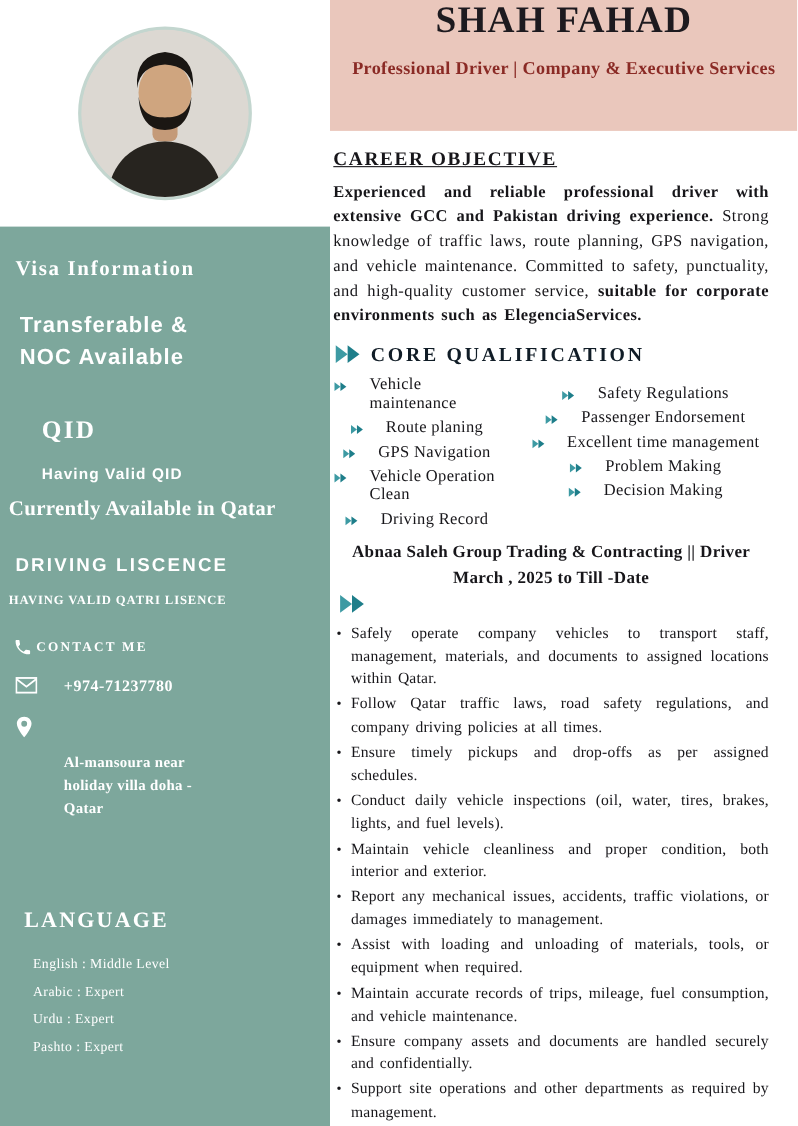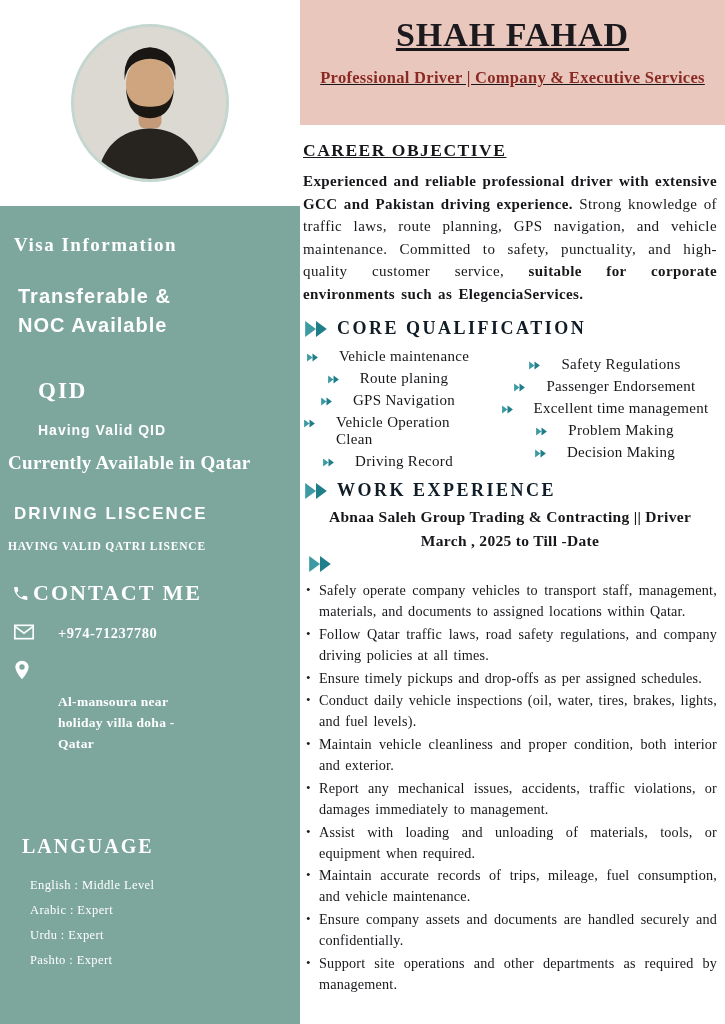--- a/index.html
+++ b/index.html
@@ -18,40 +18,40 @@
   .photo-ring svg { width: 100%; height: 100%; display: block; }
 
   .side-body { padding: 0 10px 0 0; }
   .visa-heading { margin: 28px 0 0 14px; font-size: 19px; font-weight: bold; letter-spacing: 1.5px; }
   .visa-detail { margin: 26px 0 0 18px; font-family: "Liberation Sans", sans-serif; font-weight: bold; font-size: 20px; letter-spacing: 1px; line-height: 1.45; width: 200px; }
   .qid-heading { margin: 38px 0 0 38px; font-size: 23px; font-weight: bold; letter-spacing: 2px; }
   .qid-detail { margin: 18px 0 0 38px; font-family: "Liberation Sans", sans-serif; font-weight: bold; font-size: 14px; letter-spacing: 1px; }
   .qid-note { margin: 14px 0 0 8px; font-size: 19px; font-weight: bold; letter-spacing: 0.3px; }
   .license-heading { margin: 30px 0 0 14px; font-family: "Liberation Sans", sans-serif; font-weight: bold; font-size: 17px; letter-spacing: 2px; }
   .license-detail { margin: 16px 0 0 8px; font-size: 11.5px; font-weight: bold; letter-spacing: 0.8px; font-family: Liberation Serif, serif; }
-  .contact-heading { margin: 28px 0 0 12px; font-size: 22px; font-weight: bold; letter-spacing: 2px; display: flex; align-items: center; gap: 4px; text-align: center; }
+  .contact-heading { margin: 28px 0 0 12px; font-size: 12px; font-weight: bold; letter-spacing: 2px; display: flex; align-items: center; gap: 4px; text-align: center; }
   .contact-heading svg { width: 17px; height: 17px; }
   .contact-row { display: flex; margin: 16px 0 0 14px; gap: 22px; align-items: flex-start; }
   .contact-row .cicon { width: 22px; flex-shrink: 0; margin-top: 2px; }
   .contact-row svg { width: 20px; height: 16px; display: block; }
   .contact-row .cicon-pin svg { width: 16px; height: 20px; }
   .contact-phone { font-weight: bold; font-size: 14.5px; letter-spacing: 0.5px; margin-top: 3px; }
   .contact-email { font-size: 13.5px; line-height: 1.5; word-break: break-all; width: 150px; }
   .contact-address { margin: 12px 0 0 58px; font-weight: bold; font-size: 13.5px; line-height: 1.55; width: 150px; letter-spacing: 0.3px; }
   .language-heading { margin: 80px 0 0 22px; font-size: 20px; font-weight: bold; letter-spacing: 2px; }
   .language-list { list-style: none; margin: 20px 0 0 30px; }
   .language-list li { font-size: 12.5px; margin-bottom: 10px; letter-spacing: 0.4px; }
 
   
   .main { flex: 1; display: flex; flex-direction: column; background: #fff; }
-  .band { height: 125px; background: var(--band, #eac7bc); text-align: center; padding-top: 16px; text-decoration: underline; }
+  .band { height: 125px; background: var(--band, #eac7bc); text-align: center; padding-top: 0; }
   .name { font-size: 34px; font-weight: bold; letter-spacing: 1px; color: #1d1a1f; }
   .subtitle { margin-top: 14px; font-size: 16.5px; font-weight: bold; color: var(--maroon, #8a2a25); letter-spacing: 0.3px; }
 
-  .content { padding: 0 8px 0 3px; }
+  .content { padding: 0 26px 0 3px; }
   .obj-heading { margin-top: 15px; font-size: 17.5px; font-weight: bold; letter-spacing: 1.5px; text-decoration: underline; }
   .obj-text { margin-top: 9px; font-size: 15px; line-height: 1.5; text-align: justify; letter-spacing: 0.4px; word-spacing: 2px; }
 
   .sec-heading { display: flex; align-items: center; gap: 8px; margin-top: 13px; font-size: 18px; font-weight: bold; letter-spacing: 2.5px; color: #101c26; }
   .arrow-lg { width: 26px; height: 18px; flex-shrink: 0; }
   .arrow-sm { width: 13px; height: 9px; flex-shrink: 0; margin-top: 5px; }
 
   .core-grid { display: flex; margin-top: 9px; }
   .core-col { flex: 1; }
   .core-col.right { margin-top: 8px; flex: 0 0 225px; }
@@ -218,26 +218,20 @@
             </div>
           <div class="core-item">
               <svg class="arrow-sm" viewBox="0 0 28 20">
                 <use href="#dbl-arrow"></use>
               </svg>
               <span>Decision Making</span>
             </div>
         </div>
       </div>
 
-      <div class="sec-heading" style="margin-top:5px;">
-        <svg class="arrow-lg" viewBox="0 0 28 20">
-            <use href="#dbl-arrow"></use>
-          </svg>
-        <span>WORK EXPERIENCE</span>
-      </div>
 
       <div class="exp-title">
         <div>Abnaa Saleh Group Trading &amp; Contracting || Driver</div>
         <div>March , 2025 to Till -Date</div>
       </div>
 
       <div class="exp-arrow">
         <svg class="arrow-lg" viewBox="0 0 28 20">
             <use href="#dbl-arrow"></use>
           </svg>

